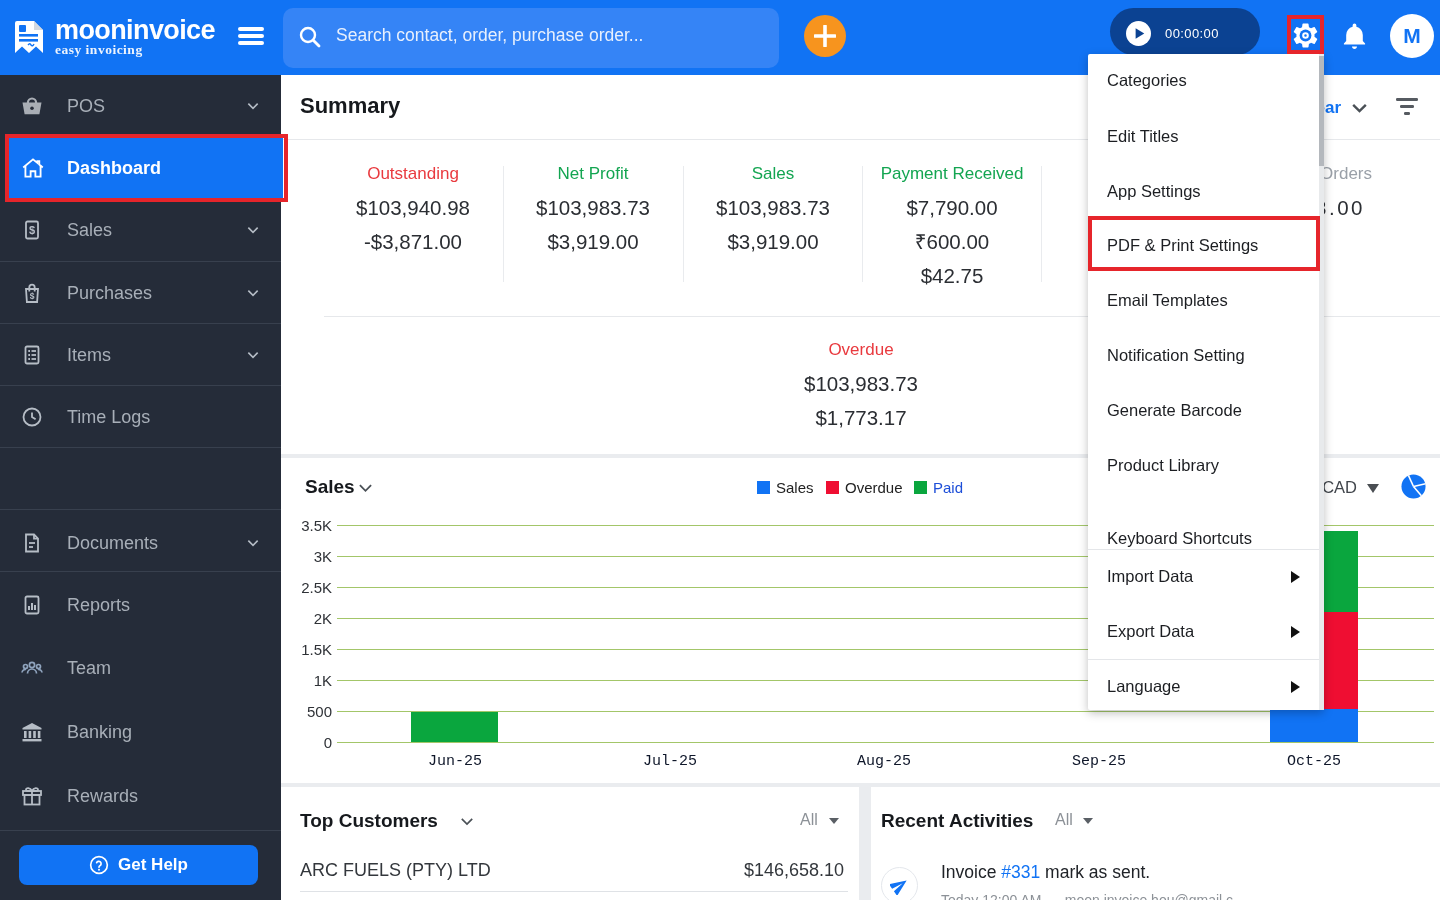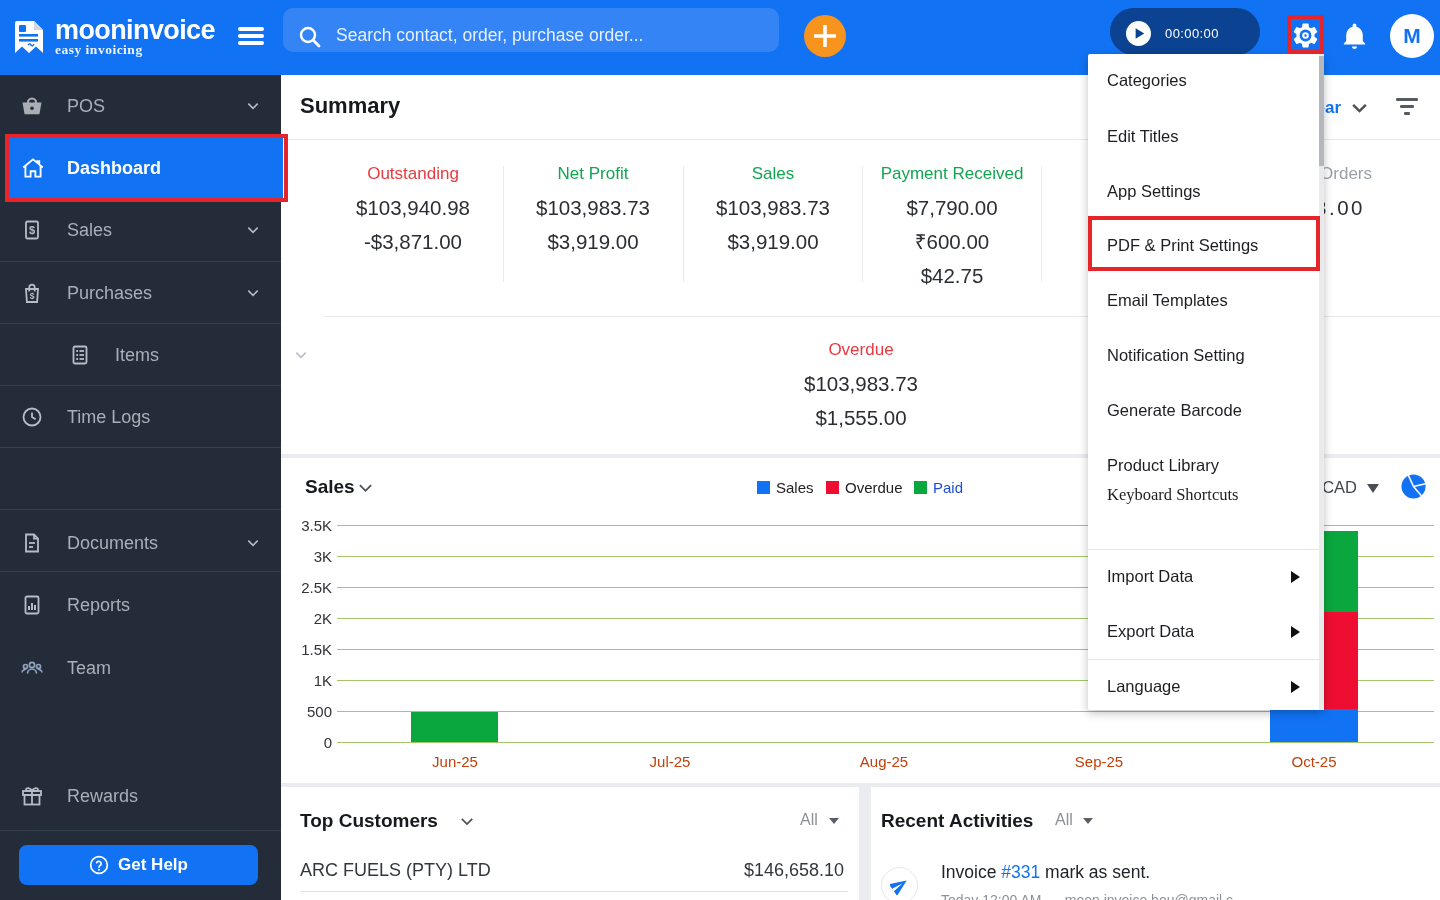--- a/index.html
+++ b/index.html
@@ -5,21 +5,21 @@
   * { margin:0; padding:0; box-sizing:border-box; }
   html,body { width:1440px; height:900px; overflow:hidden; }
   body { font-family:"Liberation Sans", sans-serif; position:relative; background:#eaecef; }
   .abs { position:absolute; }
 
   
   .topbar { position:absolute; left:0; top:0; width:1440px; height:75px; background:#1173f4; z-index:30;padding-left:48px; }
   .logoword { position:absolute; left:55px; top:15px; color:#fff; font-size:27px; font-weight:bold; letter-spacing:-0.6px; }
   .logosub { position:absolute; left:55px; top:42px; width:153px; text-align:left; color:#eef4fd; font-size:13.5px; font-family:"Liberation Serif",serif; font-weight:bold; letter-spacing:0.5px; }
   .hamb { position:absolute; left:238px; width:26px; height:3.6px; background:#fff; border-radius:2px; }
-  .search { position:absolute; left:283px; top:8px; width:496px; height:44px; background:#3584f6; border-radius:10px; }
+  .search { position:absolute; left:283px; top:8px; width:496px; height:60px; background:#3584f6; border-radius:10px; }
   .search .ph { position:absolute; left:53px; top:17px; font-size:17.5px; color:#e8f0fd; }
   .plusbtn { position:absolute; left:804px; top:15px; width:42px; height:42px; border-radius:50%; background:#f7941e; }
   .timer { position:absolute; left:1110px; top:8px; width:150px; height:47px; border-radius:24px; background:#0b4292; }
   .timer .txt { position:absolute; left:55px; top:18px; color:#fff; font-size:13px; letter-spacing:0.4px; }
   .avatar { position:absolute; left:1390px; top:14px; width:44px; height:44px; border-radius:50%; background:#fff; text-align:center; line-height:44px; color:#1173f4; font-size:21px; font-weight:bold; }
 
   
   .sidebar { position:absolute; left:0; top:75px; width:281px; height:825px; background:#252c39; z-index:10; }
   .nav-item { position:absolute; left:0; width:328px; height:62px; color:#a8afb8; font-size:18px; }
   .nav-item .lbl { position:absolute; left:67px; top:50%; transform:translateY(-50%); }
@@ -35,21 +35,21 @@
   .hline { position:absolute; background:#e6e8eb; height:1px; }
   .vline { position:absolute; background:#e9ebee; width:1px; }
   .stat { position:absolute; width:180px; text-align:center; }
   .stat .sl { font-size:17px; height:34px; line-height:34px; }
   .stat .sv { font-size:20.5px; color:#2b2e33; height:34px; line-height:34px; }
   .red { color:#e93a3f; } .green { color:#13a551; }
 
   
   .gl { position:absolute; height:1px; background:#a3c669; }
   .ylab { position:absolute; width:60px; text-align:right; font-size:15px; color:#2f3237; }
-  .xlab { position:absolute; width:120px; text-align:center; font-size:15px; color:#c2410c; }
+  .xlab { position:absolute; width:120px; text-align:center; font-size:15px; color:#0f172a;font-family:Liberation Mono, monospace; }
   .bar { position:absolute; }
 
   
   .menu { position:absolute; left:1088px; top:54px; width:236px; height:656px; background:#fff; z-index:40;
           box-shadow:0 3px 10px rgba(0,0,0,0.25); border-radius:2px;padding-left:35px; }
   .mi { position:absolute; left:19px; font-size:16.5px; color:#1c1e22; }
   .msep { position:absolute; left:0; width:231px; height:1px; background:#e4e6e9; }
   .marr { position:absolute; left:203px; width:0; height:0; border-left:9px solid #111; border-top:6px solid transparent; border-bottom:6px solid transparent; }
   .mscroll { position:absolute; left:230.5px; top:0; width:5.5px; height:656px; background:#e8eaec; }
   .mthumb { position:absolute; left:0; top:2px; width:5.5px; height:110px; background:#b4b8bd; }
@@ -152,21 +152,21 @@
       <path d="M9.3 10.5V6.4a2.7 2.7 0 0 1 5.4 0v4.1"></path>
       <text x="12" y="18" font-size="8.5" fill="#b6bdc6" stroke="none" text-anchor="middle" font-weight="bold" font-family="Liberation Sans">$</text>
     </svg>
     <span class="lbl">Purchases</span>
     <svg class="chev" viewBox="0 0 24 24" fill="none" stroke="#b6bdc6" stroke-width="2.4">
         <polyline points="5,8.5 12,15.5 19,8.5"></polyline>
       </svg>
   </div>
   <div class="nav-sep" style="top:248px;"></div>
 
-  <div class="nav-item" style="top:249px;margin-left:48px;">
+  <div class="nav-item" style="top:249px;">
     <svg class="ico" viewBox="0 0 24 24" fill="none" stroke="#b6bdc6" stroke-width="1.8">
       <rect x="5.5" y="3.5" width="13" height="17" rx="1.5"></rect>
       <line x1="8.3" y1="8" x2="10" y2="8"></line>
         <line x1="11.5" y1="8" x2="16" y2="8"></line>
       <line x1="8.3" y1="12" x2="10" y2="12"></line>
         <line x1="11.5" y1="12" x2="16" y2="12"></line>
       <line x1="8.3" y1="16" x2="10" y2="16"></line>
         <line x1="11.5" y1="16" x2="16" y2="16"></line>
     </svg>
     <span class="lbl">Items</span>
@@ -216,20 +216,31 @@
       <circle cx="12" cy="9" r="2.6"></circle>
       <circle cx="5.5" cy="10.5" r="2"></circle>
       <circle cx="18.5" cy="10.5" r="2"></circle>
       <path d="M7.5 17.5a4.5 4.5 0 0 1 9 0"></path>
       <path d="M2 16.5a3.5 3.5 0 0 1 4 -3"></path>
       <path d="M22 16.5a3.5 3.5 0 0 0-4-3"></path>
     </svg>
     <span class="lbl">Team</span>
   </div>
 
+  <div class="nav-item" style="top:626px;">
+    <svg class="ico" viewBox="0 0 24 24" fill="#b6bdc6" stroke="none">
+      <path d="M12 3 L21.5 8 V9.5 H2.5 V8 Z"></path>
+      <rect x="4" y="11" width="2.6" height="7"></rect>
+      <rect x="8.6" y="11" width="2.6" height="7"></rect>
+      <rect x="13.2" y="11" width="2.6" height="7"></rect>
+      <rect x="17.8" y="11" width="2.6" height="7"></rect>
+      <rect x="2.5" y="19" width="19" height="2.4"></rect>
+    </svg>
+    <span class="lbl">Banking</span>
+  </div>
 
   <div class="nav-item" style="top:690px;">
     <svg class="ico" viewBox="0 0 24 24" fill="none" stroke="#b6bdc6" stroke-width="1.8">
       <rect x="4.5" y="11" width="15" height="9.5"></rect>
       <rect x="3" y="7" width="18" height="4"></rect>
       <line x1="12" y1="7" x2="12" y2="20.5"></line>
       <path d="M12 7c-1.8-3.6-6-3.4-6-1.2S9.5 7 12 7zm0 0c1.8-3.6 6-3.4 6-1.2S14.5 7 12 7z"></path>
     </svg>
     <span class="lbl">Rewards</span>
   </div>
@@ -287,21 +298,21 @@
 </div>
 <div class="vline" style="left:1221px; top:166px; height:116px;"></div>
 <div class="abs" style="left:1172px; top:157px; width:200px; text-align:right; font-size:17px; height:34px; line-height:34px; color:#9aa0a8;">Purchase Orders</div>
 <div class="abs" style="left:1165px; top:191px; width:200px; text-align:right; font-size:20.5px; letter-spacing:2.5px; height:34px; line-height:34px; color:#2b2e33;">$7,893.00</div>
 
 <div class="hline" style="left:324px; top:316px; width:1116px;"></div>
 
 <div class="stat" style="left:771px; top:333px;">
   <div class="sl red">Overdue</div>
   <div class="sv">$103,983.73</div>
-  <div class="sv">$1,555.00</div>
+  <div class="sv">$1,773.17</div>
 </div>
 <div class="abs" style="left:305px; top:476px; font-size:19px; font-weight:bold; color:#16191d;">Sales</div>
 <svg class="abs" style="left:357px; top:481px;" width="17" height="14" viewBox="0 0 24 20" fill="none" stroke="#4a5056" stroke-width="2.6">
     <polyline points="4,6 12,14 20,6"></polyline>
   </svg>
 
 <div class="abs" style="left:757px; top:481px; width:13px; height:13px; background:#1173f4;"></div>
 <div class="abs" style="left:776px; top:479px; font-size:15px; color:#222;">Sales</div>
 <div class="abs" style="left:826px; top:481px; width:13px; height:13px; background:#ef0e32;"></div>
 <div class="abs" style="left:845px; top:479px; font-size:15px; color:#222;">Overdue</div>
@@ -370,21 +381,21 @@
 
 <div class="menu">
   <div class="mi" style="top:17px;">Categories</div>
   <div class="mi" style="top:73px;">Edit Titles</div>
   <div class="mi" style="top:128px;">App Settings</div>
   <div class="mi" style="top:182px;">PDF &amp; Print Settings</div>
   <div class="mi" style="top:237px;">Email Templates</div>
   <div class="mi" style="top:292px;">Notification Setting</div>
   <div class="mi" style="top:347px;">Generate Barcode</div>
   <div class="mi" style="top:402px;">Product Library</div>
-  <div class="mi" style="top:431px;font-family:Liberation Serif, serif;">Keyboard Shortcuts</div>
+  <div class="mi" style="top:475px;">Keyboard Shortcuts</div>
   <div class="msep" style="top:495px;"></div>
   <div class="mi" style="top:513px;">Import Data</div>
   <div class="marr" style="top:517px;"></div>
   <div class="mi" style="top:568px;">Export Data</div>
   <div class="marr" style="top:572px;"></div>
   <div class="msep" style="top:605px;"></div>
   <div class="mi" style="top:623px;">Language</div>
   <div class="marr" style="top:627px;"></div>
   <div class="mscroll">
       <div class="mthumb"></div>

